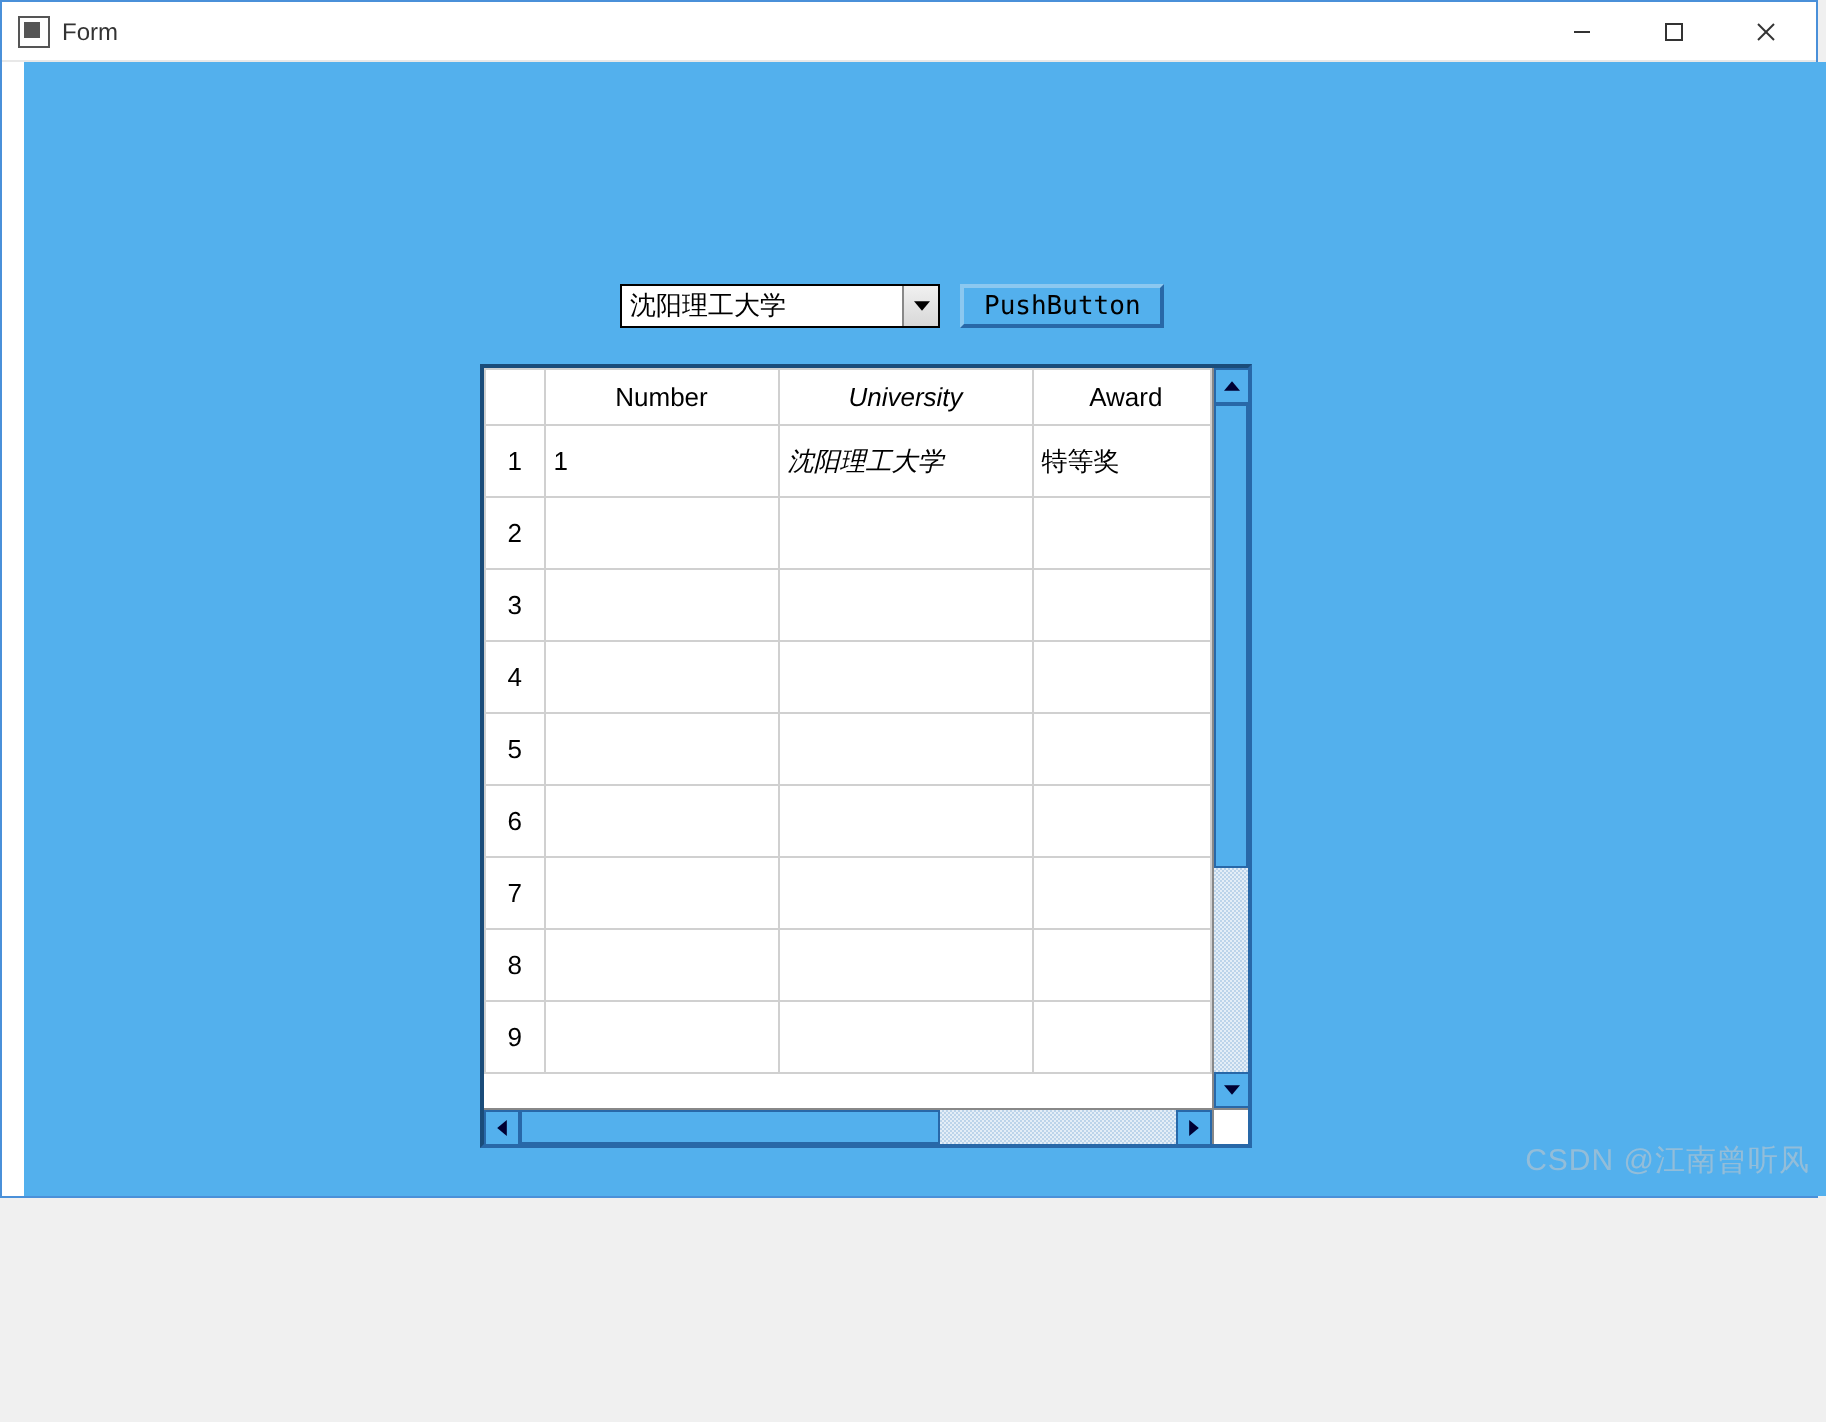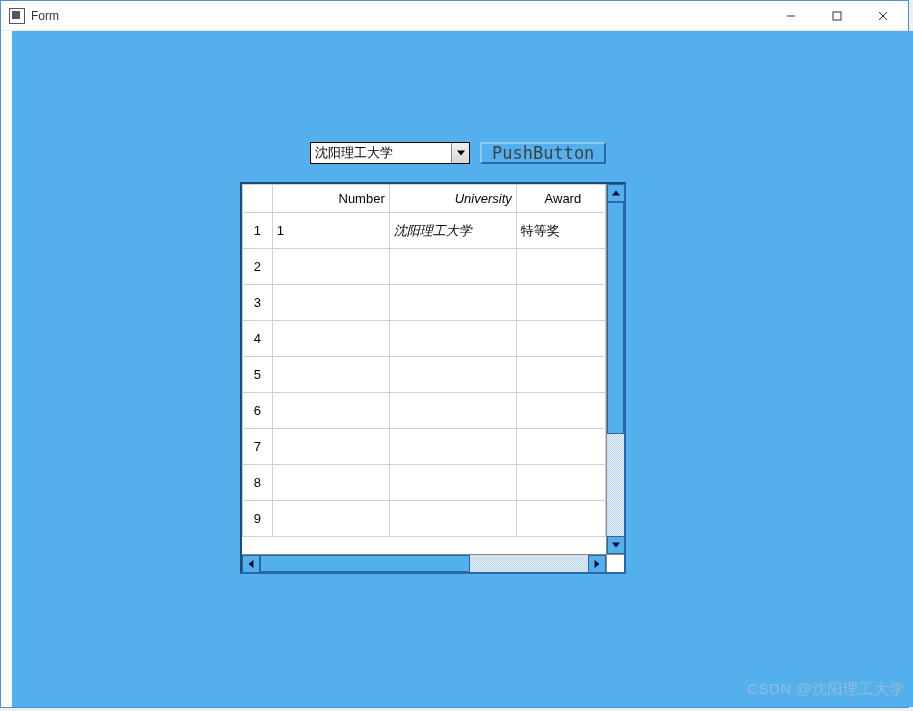--- a/index.html
+++ b/index.html
@@ -13,21 +13,21 @@
       background: #f0f0f0;
       width: 913px;
       height: 711px;
       position: relative;
     }
     .window {
       position: absolute;
       top: 0;
       left: 0;
       width: 909px;
-      height: 708px;
+      height: 599px;
       background: #fff;
       border: 1px solid #4a90d9;
     }
     .titlebar {
       height: 30px;
       background: #fff;
       display: flex;
       align-items: center;
       padding: 0 2px;
       border-bottom: 1px solid #e8e8e8;
@@ -105,22 +105,22 @@
     }
     .combo-arrow svg { width: 8px; height: 6px; }
     .pushbutton {
       height: 22px;
       padding: 0 10px;
       background: #53b0ed;
       border: 2px solid #2868a8;
       border-top-color: #8cc8f0;
       border-left-color: #8cc8f0;
       font-family: "SimSun", monospace;
-      font-size: 17px;
-      color: #404040;
+      font-size: 13px;
+      color: #000000;
       display: flex;
       align-items: center;
     }
     .table-container {
       position: absolute;
       top: 151px;
       left: 228px;
       width: 386px;
       height: 392px;
       border: 2px solid #2868a8;
@@ -147,21 +147,21 @@
       border: 1px solid #d0d0d0;
       font-weight: normal;
       height: 36px;
       padding: 0 4px;
       text-align: left;
       font-size: 13px;
       color: #000;
     }
     thead th {
       background: #fff;
-      text-align: right;
+      text-align: center;
       height: 28px;
     }
     thead th.corner {
       background: #fff;
       width: 30px;
     }
     tbody th.rowhdr {
       text-align: center;
       width: 30px;
       background: #fff;
@@ -368,15 +368,15 @@
           <div class="scroll-btn">
             <svg viewBox="0 0 6 10">
                 <polygon points="0,0 6,5 0,10" fill="#003"></polygon>
               </svg>
           </div>
         </div>
         <div class="scroll-corner"></div>
       </div>
     </div>
 
-    <div class="watermark">CSDN @沈阳理工大学</div>
+    <div class="watermark">CSDN @江南曾听风</div>
   </div>
 </div>
 
 </body></html>

